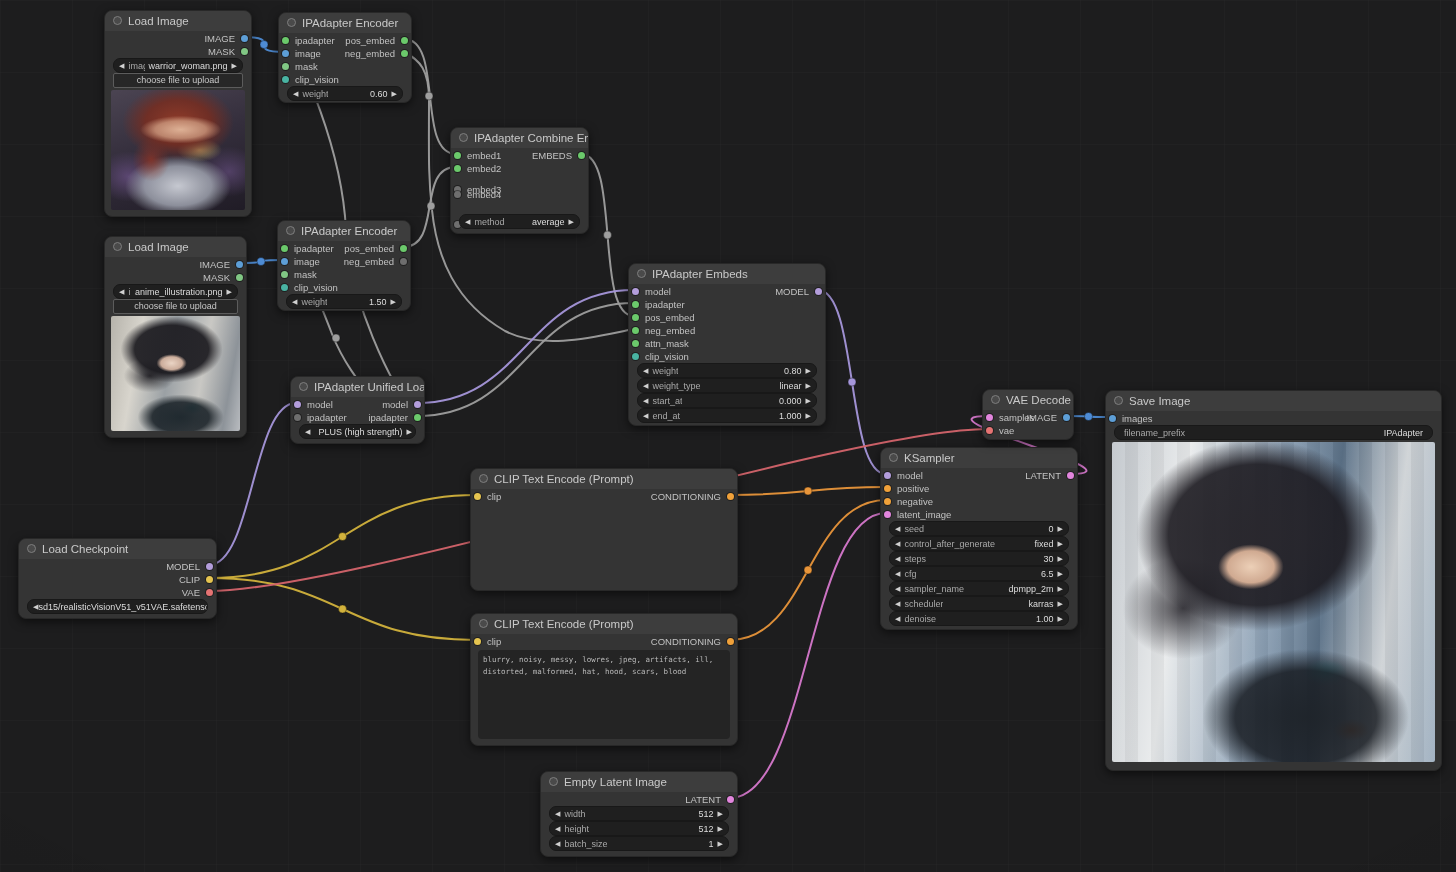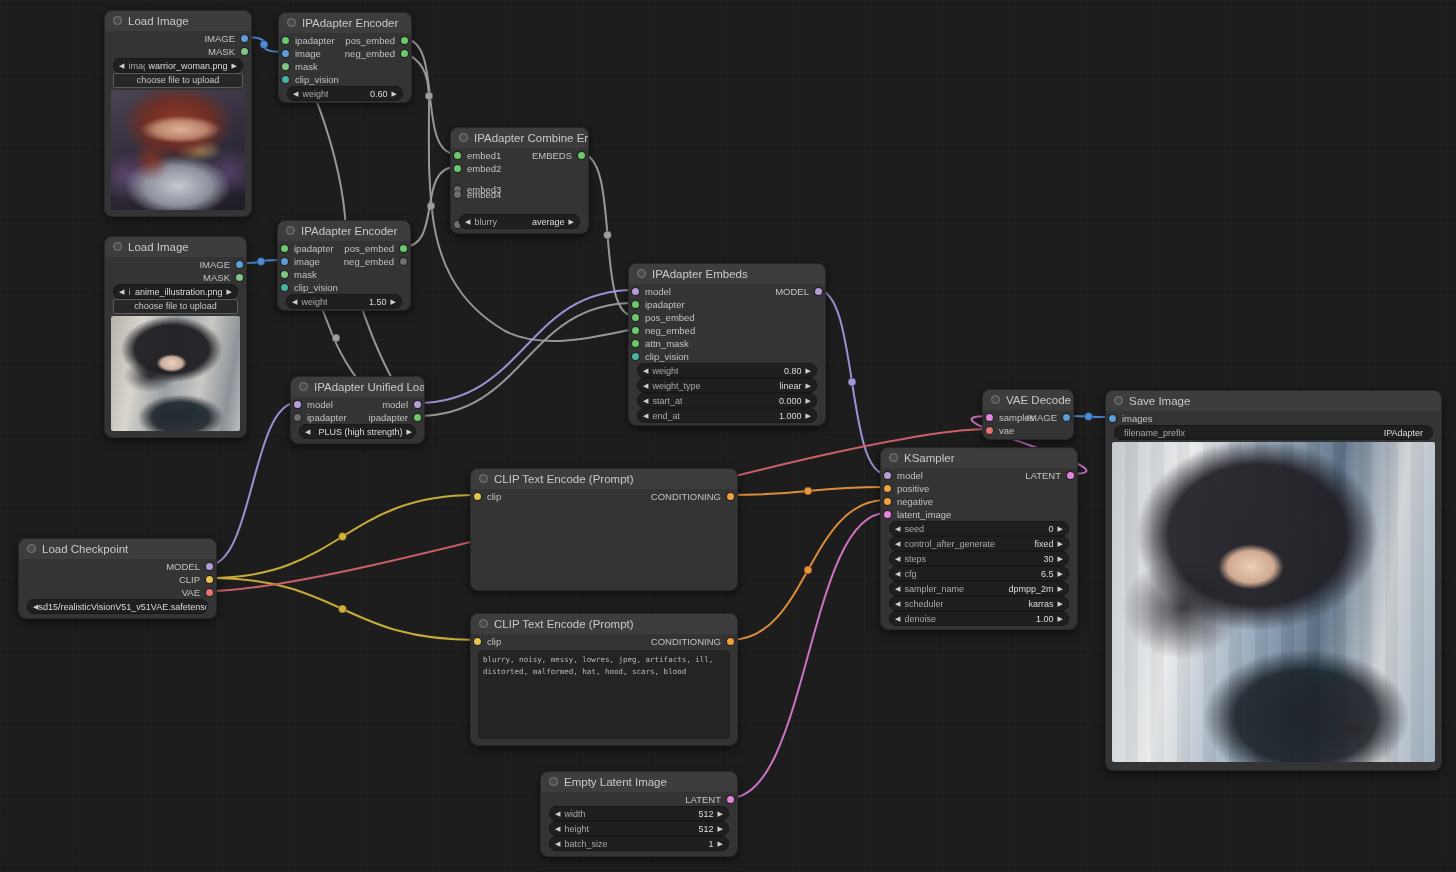--- a/index.html
+++ b/index.html
@@ -134,21 +134,21 @@
       <div class="node" style="left: 450px; top: 127px; width: 137px; height: 105px;">
         <div class="ntitle"><div class="ndot"></div><span>IPAdapter Combine Embeds</span></div>
         <div class="slot in" style="top: 20.5px;"><div class="sdot" style="background: rgb(107, 201, 107);"></div><span>embed1</span></div>
         <div class="slot in" style="top: 33.5px;"><div class="sdot" style="background: rgb(107, 201, 107);"></div><span>embed2</span></div>
         <div class="slot in" style="top: 46.5px; margin-top: 8px;"><div class="sdot" style="background: rgb(110, 110, 110);"></div><span>embed3</span></div>
         <div class="slot in" style="top: 59.5px;"><div class="sdot" style="background: rgb(110, 110, 110);"></div><span>embed4</span></div>
         <div class="slot in" style="top: 90px;"><div class="sdot" style="background: rgb(110, 110, 110);"></div><span>embed5</span></div>
         <div class="slot out" style="top: 20.5px; text-align: right;"><span>EMBEDS</span><div class="sdot" style="background: rgb(107, 201, 107);"></div></div>
         <div class="widget" style="top: 86px;">
           <span class="arr">◀</span>
-          <span class="wname">blurry</span>
+          <span class="wname">method</span>
           <span class="wval">average</span>
           <span class="arr">▶</span>
         </div>
       </div>
       <div class="node" style="left: 104px; top: 236px; width: 141px; height: 200px;">
         <div class="ntitle"><div class="ndot"></div><span>Load Image</span></div>
         <div class="slot out" style="top: 20.5px;"><span>IMAGE</span><div class="sdot" style="background: rgb(93, 158, 214);"></div></div>
         <div class="slot out" style="top: 33.5px;"><span>MASK</span><div class="sdot" style="background: rgb(129, 199, 132);"></div></div>
         <div class="widget" style="top: 47px;">
           <span class="arr">◀</span>

